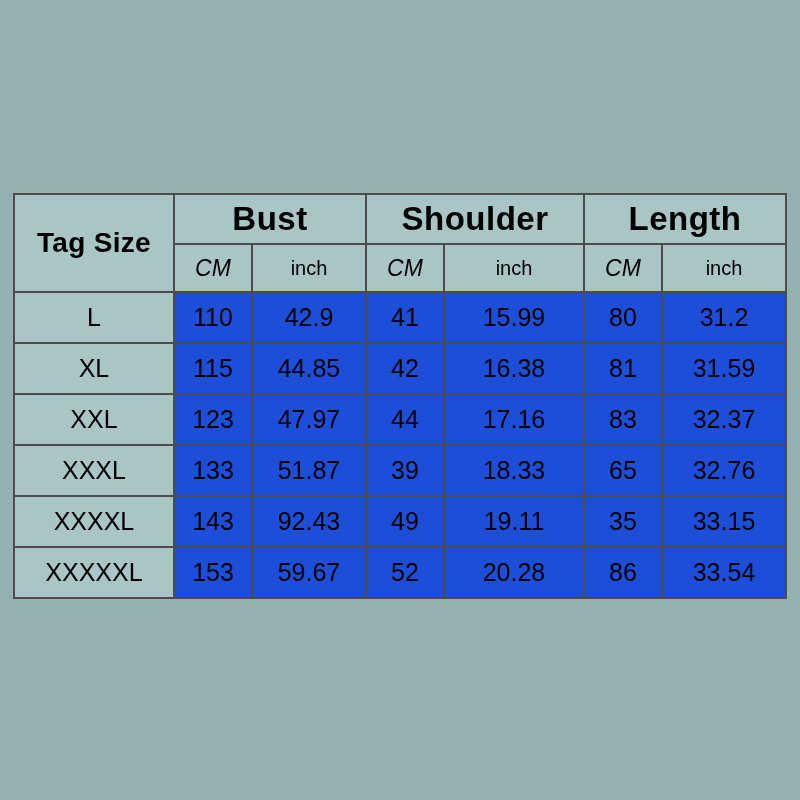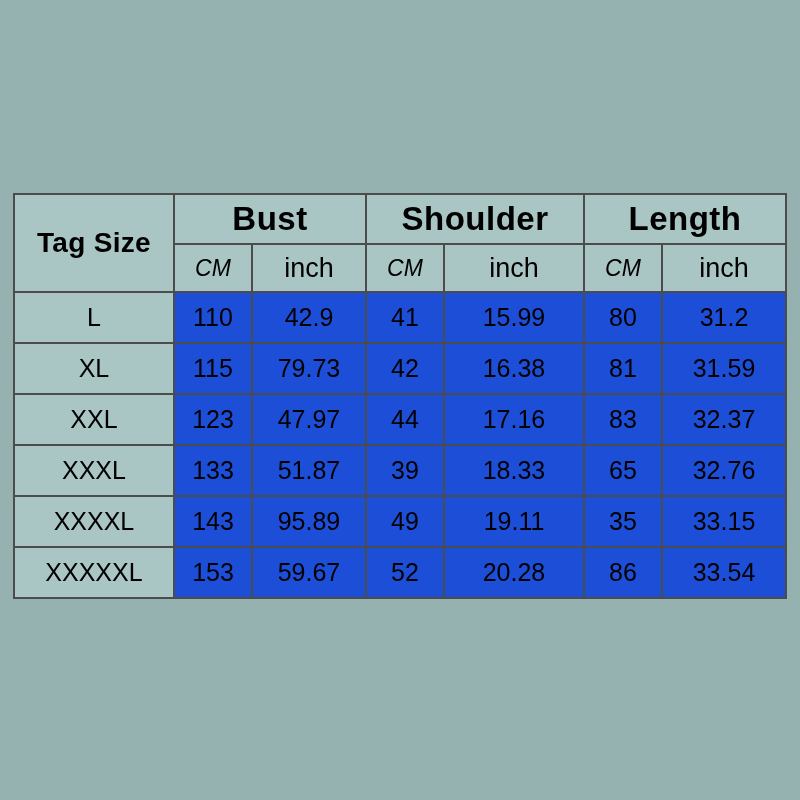--- a/index.html
+++ b/index.html
@@ -60,21 +60,21 @@
   }
   .hdr-unit {
     background: #a9c5c4;
     font-weight: normal;
     font-size: 23px;
     height: 46px;
     font-style: italic;
   }
   .hdr-unit.inch-cell {
     font-style: normal;
-    font-size: 27px;
+    font-size: 20px;
     margin-top: 36px;
   }
   .row-label {
     background: #a9c5c4;
     font-size: 25px;
     height: 49px;
   }
   .cell-val {
     background: #1d4ed8;
     font-size: 25px;
@@ -117,21 +117,21 @@
         <td class="cell-val">110</td>
         <td class="cell-val">42.9</td>
         <td class="cell-val">41</td>
         <td class="cell-val">15.99</td>
         <td class="cell-val">80</td>
         <td class="cell-val">31.2</td>
       </tr>
       <tr>
         <td class="row-label">XL</td>
         <td class="cell-val">115</td>
-        <td class="cell-val">79.73</td>
+        <td class="cell-val">44.85</td>
         <td class="cell-val">42</td>
         <td class="cell-val">16.38</td>
         <td class="cell-val">81</td>
         <td class="cell-val">31.59</td>
       </tr>
       <tr>
         <td class="row-label">XXL</td>
         <td class="cell-val">123</td>
         <td class="cell-val">47.97</td>
         <td class="cell-val">44</td>
@@ -144,21 +144,21 @@
         <td class="cell-val">133</td>
         <td class="cell-val">51.87</td>
         <td class="cell-val">39</td>
         <td class="cell-val">18.33</td>
         <td class="cell-val">65</td>
         <td class="cell-val">32.76</td>
       </tr>
       <tr>
         <td class="row-label">XXXXL</td>
         <td class="cell-val">143</td>
-        <td class="cell-val">95.89</td>
+        <td class="cell-val">92.43</td>
         <td class="cell-val">49</td>
         <td class="cell-val">19.11</td>
         <td class="cell-val">35</td>
         <td class="cell-val">33.15</td>
       </tr>
       <tr>
         <td class="row-label">XXXXXL</td>
         <td class="cell-val">153</td>
         <td class="cell-val">59.67</td>
         <td class="cell-val">52</td>

